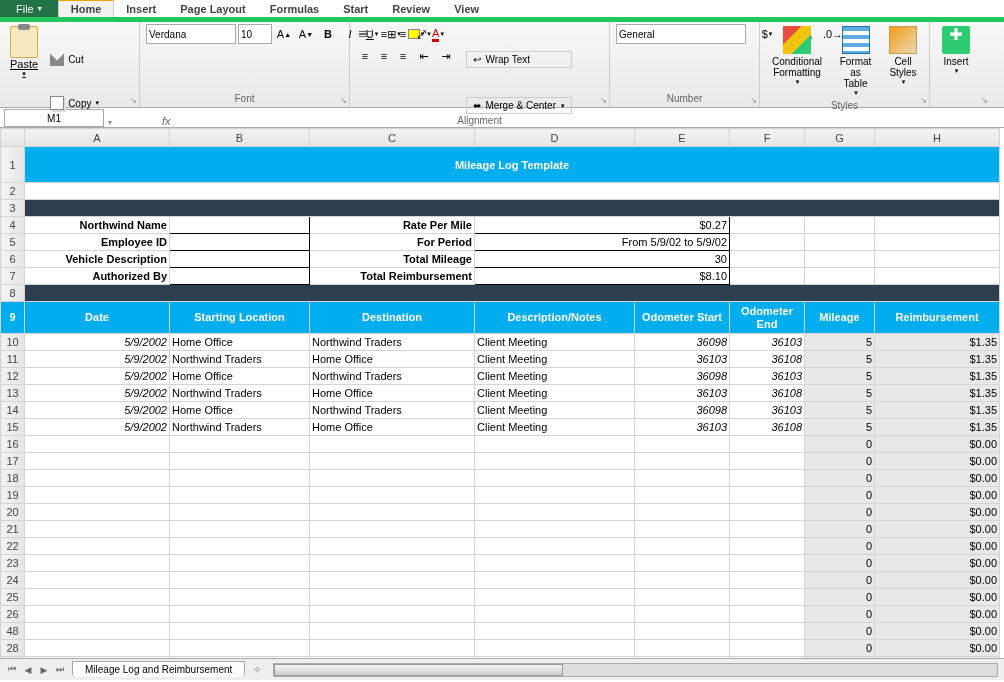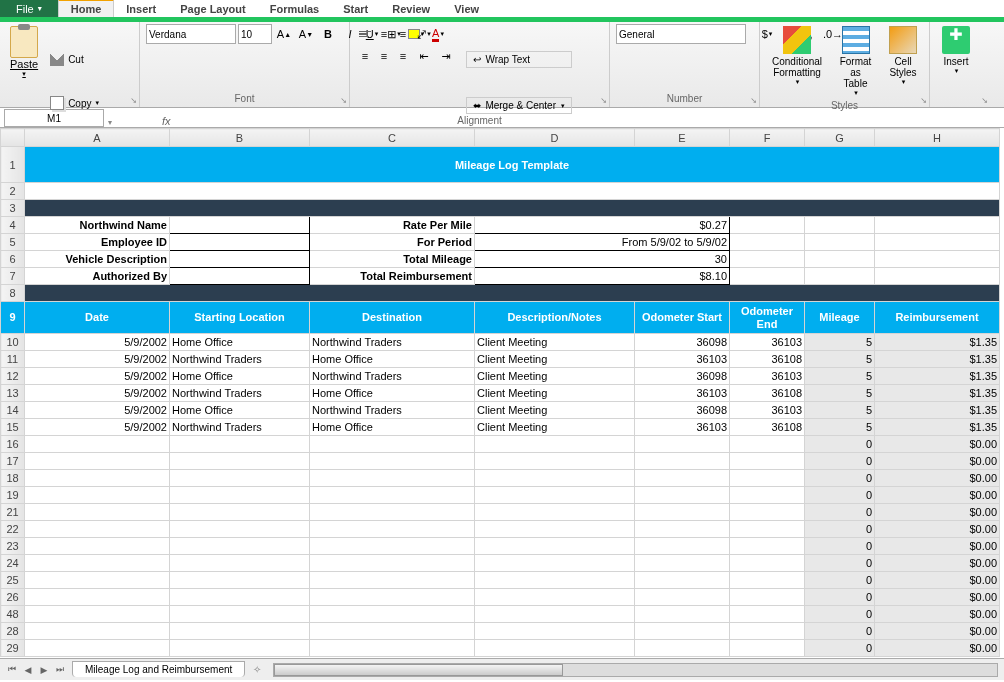--- a/index.html
+++ b/index.html
@@ -68,21 +68,21 @@
 .corner { background: linear-gradient(135deg, #eee, #ddd); }
 
 
 .title-cell { background: #00aeef !important; color: #fff; text-align: center; font-weight: bold; font-size: 24px; font-family: Verdana, sans-serif; height: 36px !important; }
 .divider-dark { background: #2c3e50 !important; height: 6px !important; }
 .info-label { text-align: right; font-weight: bold; padding-right: 6px; }
 .info-val { border: 1px solid #000 !important; text-align: right; padding-right: 4px; }
 .info-val.left { text-align: left; }
 .header-row td { background: #00aeef !important; color: #fff; font-weight: bold; text-align: center; height: 32px !important; white-space: normal; line-height: 1.1; vertical-align: middle; }
 .data-cell { text-align: left; }
-.num { text-align: right; }
+.num { text-align: right; font-style: italic; }
 .calc { background: #e8e8e8 !important; text-align: right; }
 
 
 .sheet-tabs { display: flex; align-items: center; height: 22px; background: #eee; border-top: 1px solid #aaa; font-size: 10px; }
 .nav-arrows { display: flex; gap: 0; padding: 0 4px; }
 .nav-arrow { width: 16px; height: 14px; display: flex; align-items: center; justify-content: center; cursor: pointer; color: #666; font-size: 9px; }
 .sheet-tab { padding: 2px 12px; background: #fff; border: 1px solid #aaa; border-bottom: none; border-radius: 0 0 4px 4px; margin-top: -1px; cursor: pointer; }
 .sheet-add { width: 20px; height: 16px; margin-left: 2px; cursor: pointer; display: flex; align-items: center; justify-content: center; color: #888; }
 
 .hscroll { flex: 1; margin: 0 6px; height: 14px; background: #ddd; border: 1px solid #aaa; position: relative; }
@@ -437,20 +437,31 @@
           <td></td>
           <td></td>
           <td></td>
           <td></td>
           <td></td>
           <td></td>
           <td class="calc">0</td>
           <td class="calc">$0.00</td>
         </tr>
         <tr>
+          <td class="rowhead">20</td>
+          <td></td>
+          <td></td>
+          <td></td>
+          <td></td>
+          <td></td>
+          <td></td>
+          <td class="calc">0</td>
+          <td class="calc">$0.00</td>
+        </tr>
+        <tr>
           <td class="rowhead">21</td>
           <td></td>
           <td></td>
           <td></td>
           <td></td>
           <td></td>
           <td></td>
           <td class="calc">0</td>
           <td class="calc">$0.00</td>
         </tr>

